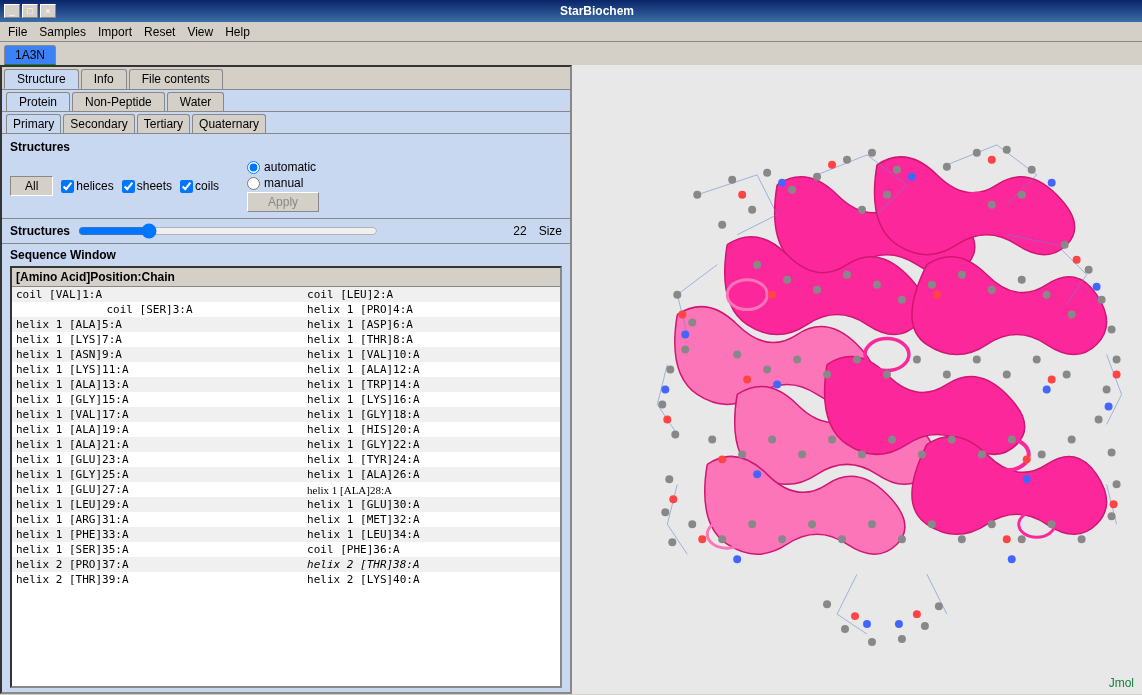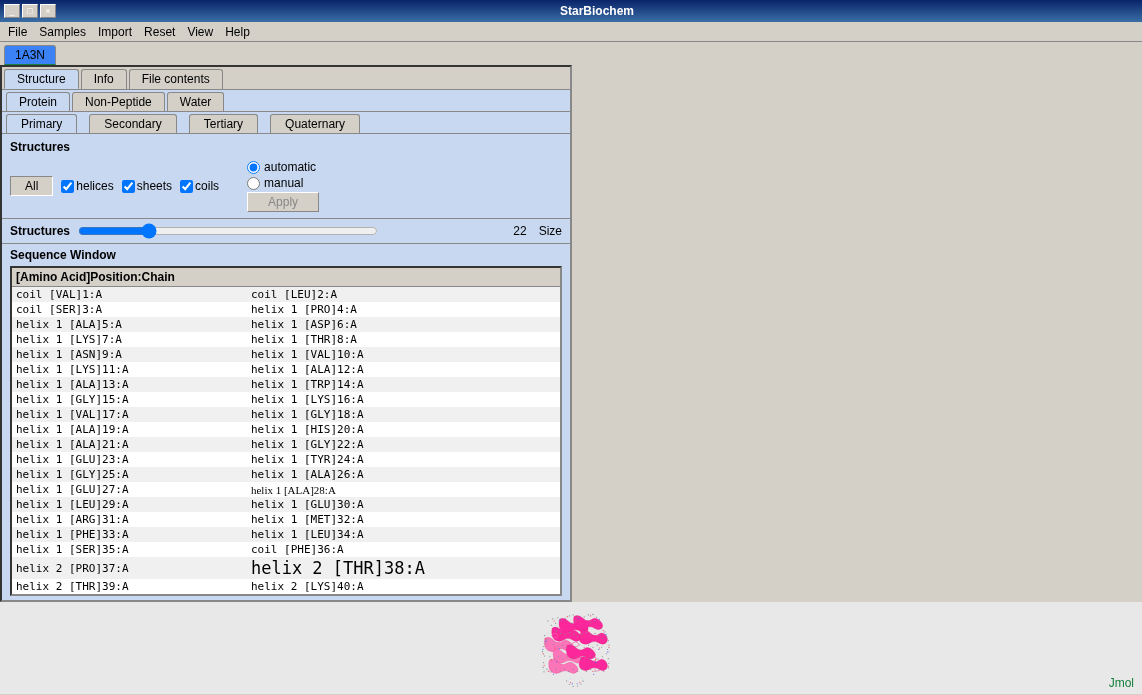--- a/index.html
+++ b/index.html
@@ -82,21 +82,20 @@
       background: #3b82f6;
       border-bottom: 1px solid #15803d;
       z-index: 1;
     }
 
     
     .main-content {
       display: flex;
       height: calc(695px - 22px - 20px - 24px);
       background: #d4d0c8;
-      flex-direction: column;
     }
 
     
     .left-panel {
       width: 572px;
       min-width: 572px;
       border: 2px inset #888;
       background: #e8e8e8;
       display: flex;
       flex-direction: column;
@@ -149,27 +148,27 @@
     }
 
     
     .level-tabs {
       display: flex;
       background: #c8d8f0;
       padding: 2px 4px 0 4px;
       border-bottom: 1px solid #888;
     }
     .level-tab {
-      padding: 2px 14px;
+      padding: 2px 6px;
       border: 1px solid #888;
       border-bottom: none;
       background: #d4d0c8;
       cursor: pointer;
       font-size: 12px;
-      margin-right: 12px;
+      margin-right: 2px;
       border-top-left-radius: 3px;
       border-top-right-radius: 3px;
     }
     .level-tab.active {
       background: #c8d8f0;
     }
 
     
     .structures-section {
       background: #c8d8f0;
@@ -443,21 +442,21 @@
             <tr>
               <th colspan="2">[Amino Acid]Position:Chain</th>
             </tr>
           </thead>
           <tbody id="seq-tbody">
           <tr>
                 <td style="padding-right: 20px; font-family: monospace; font-size: 11px;">coil    [VAL]1:A</td>
                 <td style="font-family: monospace; font-size: 11px;">coil    [LEU]2:A</td>
               </tr>
               <tr>
-                <td style="padding-right: 20px; font-family: monospace; font-size: 11px;">coil    [SER]3:A</td>
+                <td style="padding-right: 20px; font-family: monospace; font-size: 11px; text-align: center;">coil    [SER]3:A</td>
                 <td style="font-family: monospace; font-size: 11px;">helix 1  [PRO]4:A</td>
               </tr>
               <tr>
                 <td style="padding-right: 20px; font-family: monospace; font-size: 11px;">helix 1  [ALA]5:A</td>
                 <td style="font-family: monospace; font-size: 11px;">helix 1  [ASP]6:A</td>
               </tr>
               <tr>
                 <td style="padding-right: 20px; font-family: monospace; font-size: 11px;">helix 1  [LYS]7:A</td>
                 <td style="font-family: monospace; font-size: 11px;">helix 1  [THR]8:A</td>
               </tr>
@@ -512,21 +511,21 @@
               <tr>
                 <td style="padding-right: 20px; font-family: monospace; font-size: 11px;">helix 1  [PHE]33:A</td>
                 <td style="font-family: monospace; font-size: 11px;">helix 1  [LEU]34:A</td>
               </tr>
               <tr>
                 <td style="padding-right: 20px; font-family: monospace; font-size: 11px;">helix 1  [SER]35:A</td>
                 <td style="font-family: monospace; font-size: 11px;">coil    [PHE]36:A</td>
               </tr>
               <tr>
                 <td style="padding-right: 20px; font-family: monospace; font-size: 11px;">helix 2  [PRO]37:A</td>
-                <td style="font-family: monospace; font-size: 17px;">helix 2  [THR]38:A</td>
+                <td style="font-family: monospace; font-size: 11px; font-style: italic;">helix 2  [THR]38:A</td>
               </tr>
               <tr>
                 <td style="padding-right: 20px; font-family: monospace; font-size: 11px;">helix 2  [THR]39:A</td>
                 <td style="font-family: monospace; font-size: 11px;">helix 2  [LYS]40:A</td>
               </tr>
             </tbody>
         </table>
       </div>
     </div>
 

